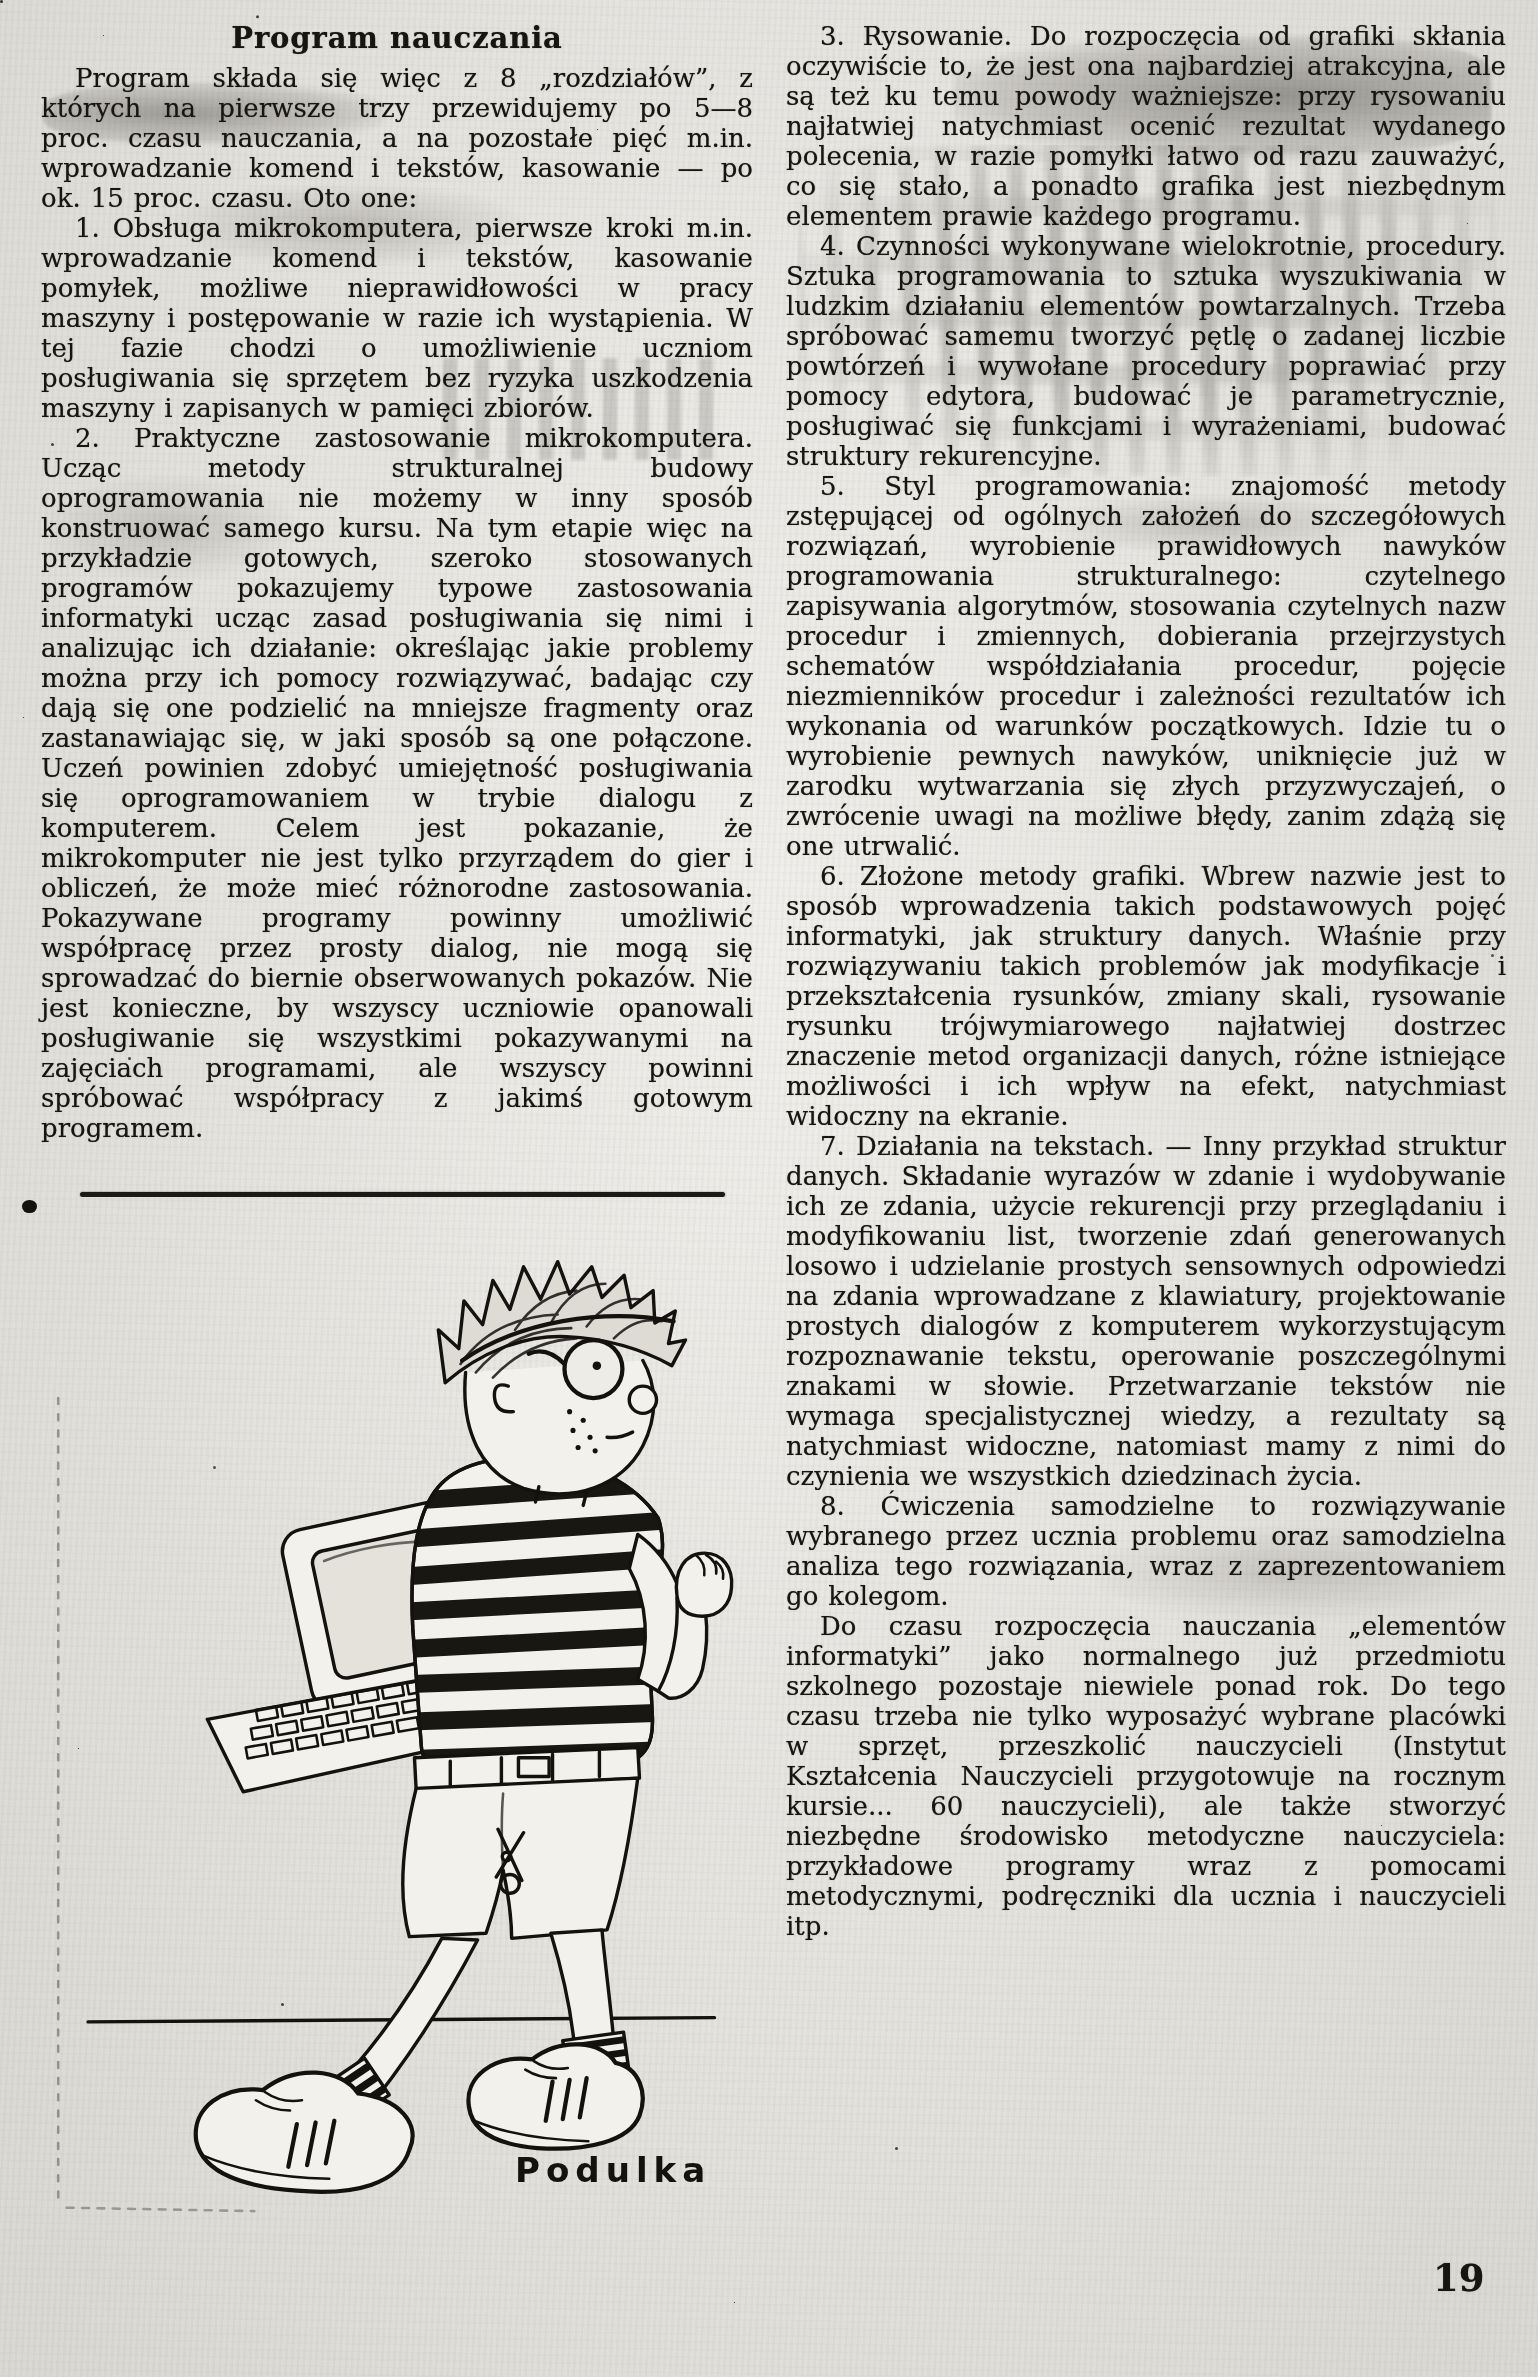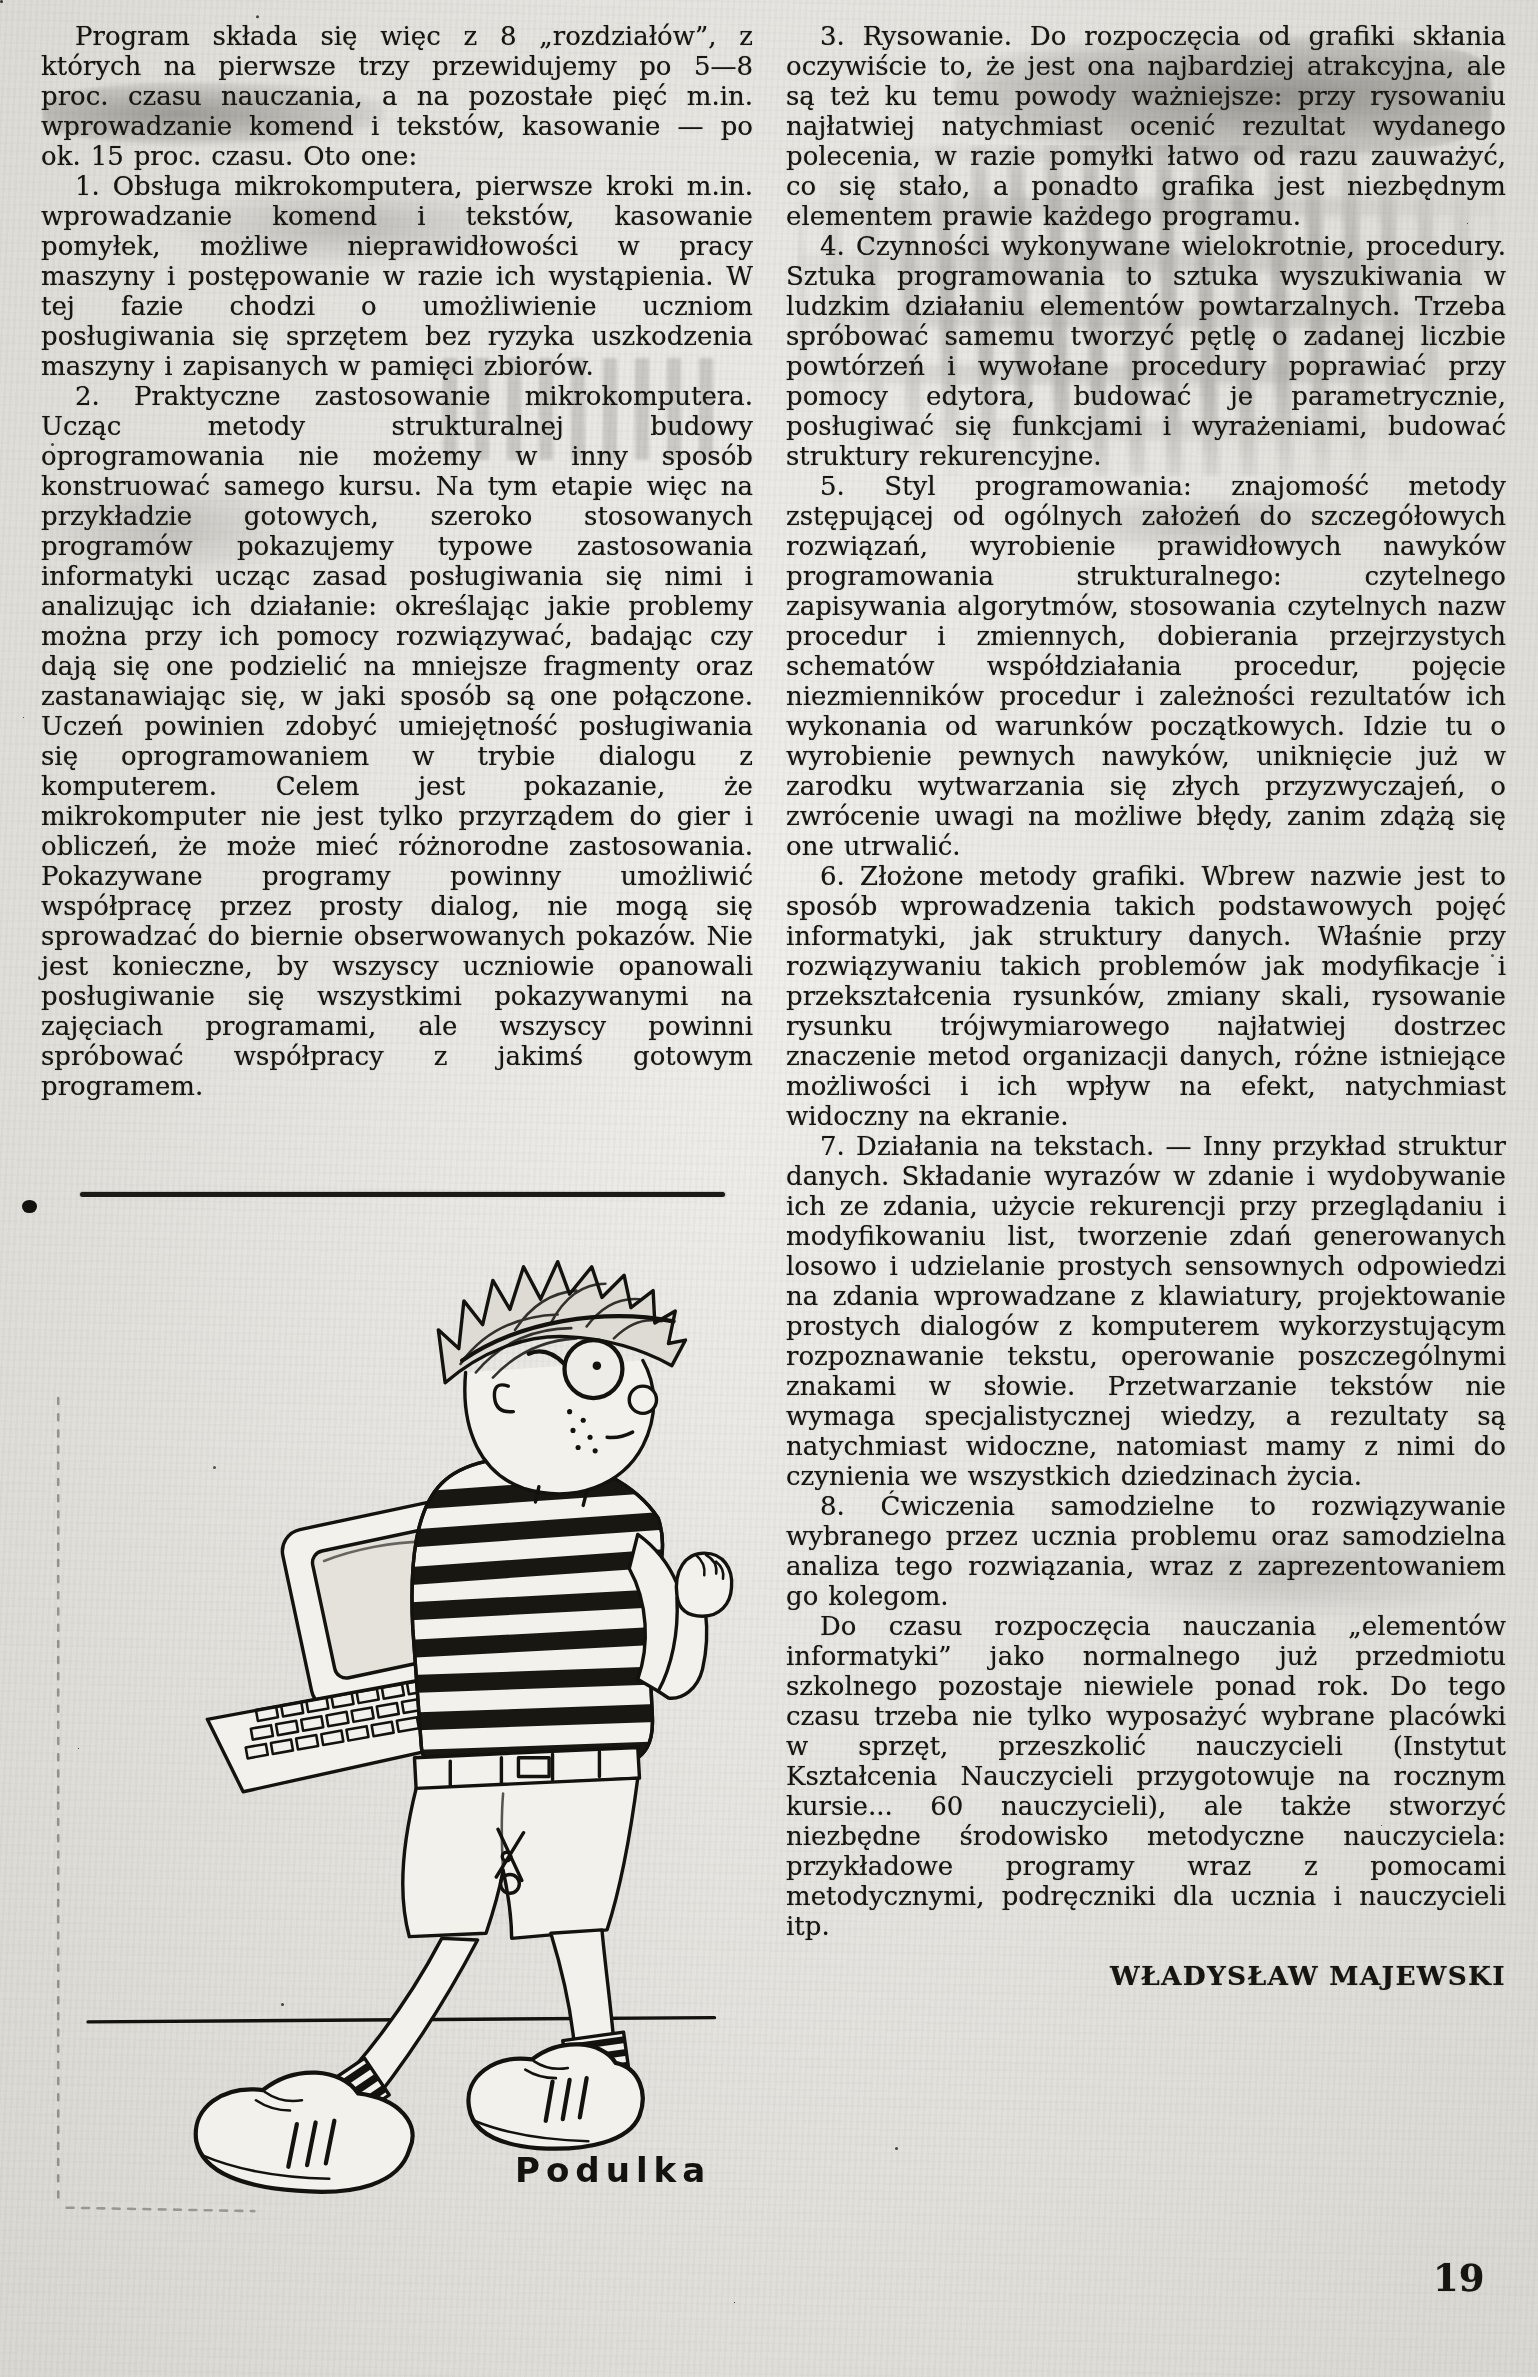--- a/index.html
+++ b/index.html
@@ -68,34 +68,34 @@
   svg text{font-family:"DejaVu Sans","Liberation Sans",sans-serif;}
 </style>
 </head>
 <body>
 
 <div class="page">
   <div class="texture"></div>
   <div class="specks"></div>
 
   <div class="col col-left">
+    <h1 class="headline">Program nauczania</h1>
     <p class="par">Program składa się więc z 8 „rozdziałów”, z których na pierwsze trzy przewidujemy po 5—8 proc. czasu nauczania, a na pozostałe pięć m.in. wprowadzanie komend i tekstów, kasowanie — po ok. 15 proc. czasu. Oto one:</p>
     <p class="par">1. Obsługa mikrokomputera, pierwsze kroki m.in. wprowadzanie komend i tekstów, kasowanie pomyłek, możliwe nieprawidłowości w pracy maszyny i postępowanie w razie ich wystąpienia. W tej fazie chodzi o umożliwienie uczniom posługiwania się sprzętem bez ryzyka uszkodzenia maszyny i zapisanych w pamięci zbiorów.</p>
     <p class="par">2. Praktyczne zastosowanie mikrokomputera. Ucząc metody strukturalnej budowy oprogramowania nie możemy w inny sposób konstruować samego kursu. Na tym etapie więc na przykładzie gotowych, szeroko stosowanych programów pokazujemy typowe zastosowania informatyki ucząc zasad posługiwania się nimi i analizując ich działanie: określając jakie problemy można przy ich pomocy rozwiązywać, badając czy dają się one podzielić na mniejsze fragmenty oraz zastanawiając się, w jaki sposób są one połączone. Uczeń powinien zdobyć umiejętność posługiwania się oprogramowaniem w trybie dialogu z komputerem. Celem jest pokazanie, że mikrokomputer nie jest tylko przyrządem do gier i obliczeń, że może mieć różnorodne zastosowania. Pokazywane programy powinny umożliwić współpracę przez prosty dialog, nie mogą się sprowadzać do biernie obserwowanych pokazów. Nie jest konieczne, by wszyscy uczniowie opanowali posługiwanie się wszystkimi pokazywanymi na zajęciach programami, ale wszyscy powinni spróbować współpracy z jakimś gotowym programem.</p>
   </div>
 
   <div class="col col-right">
     <p class="par">3. Rysowanie. Do rozpoczęcia od grafiki skłania oczywiście to, że jest ona najbardziej atrakcyjna, ale są też ku temu powody ważniejsze: przy rysowaniu najłatwiej natychmiast ocenić rezultat wydanego polecenia, w razie pomyłki łatwo od razu zauważyć, co się stało, a ponadto grafika jest niezbędnym elementem prawie każdego programu.</p>
     <p class="par">4. Czynności wykonywane wielokrotnie, procedury. Sztuka programowania to sztuka wyszukiwania w ludzkim działaniu elementów powtarzalnych. Trzeba spróbować samemu tworzyć pętlę o zadanej liczbie powtórzeń i wywołane procedury poprawiać przy pomocy edytora, budować je parametrycznie, posługiwać się funkcjami i wyrażeniami, budować struktury rekurencyjne.</p>
     <p class="par">5. Styl programowania: znajomość metody zstępującej od ogólnych założeń do szczegółowych rozwiązań, wyrobienie prawidłowych nawyków programowania strukturalnego: czytelnego zapisywania algorytmów, stosowania czytelnych nazw procedur i zmiennych, dobierania przejrzystych schematów współdziałania procedur, pojęcie niezmienników procedur i zależności rezultatów ich wykonania od warunków początkowych. Idzie tu o wyrobienie pewnych nawyków, uniknięcie już w zarodku wytwarzania się złych przyzwyczajeń, o zwrócenie uwagi na możliwe błędy, zanim zdążą się one utrwalić.</p>
     <p class="par">6. Złożone metody grafiki. Wbrew nazwie jest to sposób wprowadzenia takich podstawowych pojęć informatyki, jak struktury danych. Właśnie przy rozwiązywaniu takich problemów jak modyfikacje i przekształcenia rysunków, zmiany skali, rysowanie rysunku trójwymiarowego najłatwiej dostrzec znaczenie metod organizacji danych, różne istniejące możliwości i ich wpływ na efekt, natychmiast widoczny na ekranie.</p>
     <p class="par">7. Działania na tekstach. — Inny przykład struktur danych. Składanie wyrazów w zdanie i wydobywanie ich ze zdania, użycie rekurencji przy przeglądaniu i modyfikowaniu list, tworzenie zdań generowanych losowo i udzielanie prostych sensownych odpowiedzi na zdania wprowadzane z klawiatury, projektowanie prostych dialogów z komputerem wykorzystującym rozpoznawanie tekstu, operowanie poszczególnymi znakami w słowie. Przetwarzanie tekstów nie wymaga specjalistycznej wiedzy, a rezultaty są natychmiast widoczne, natomiast mamy z nimi do czynienia we wszystkich dziedzinach życia.</p>
     <p class="par">8. Ćwiczenia samodzielne to rozwiązywanie wybranego przez ucznia problemu oraz samodzielna analiza tego rozwiązania, wraz z zaprezentowaniem go kolegom.</p>
     <p class="par">Do czasu rozpoczęcia nauczania „elementów informatyki” jako normalnego już przedmiotu szkolnego pozostaje niewiele ponad rok. Do tego czasu trzeba nie tylko wyposażyć wybrane placówki w sprzęt, przeszkolić nauczycieli (Instytut Kształcenia Nauczycieli przygotowuje na rocznym kursie... 60 nauczycieli), ale także stworzyć niezbędne środowisko metodyczne nauczyciela: przykładowe programy wraz z pomocami metodycznymi, podręczniki dla ucznia i nauczycieli itp.</p>
-    <div class="byline">WŁADYSŁAW MAJEWSKI</div>
   </div>
 
   <div class="margin-dot"></div>
 
   <div class="figure">
     <div class="figure-rule"></div>
     <svg width="712" height="1027" viewBox="0 0 835 1205" style="position:absolute;left:0;top:29px;" fill="none" stroke="#14120e" stroke-width="4" stroke-linecap="round" stroke-linejoin="round">
       <defs>
         <path id="shirt" d="M470,330 C440,360 432,420 436,500 L446,638 C447,664 472,672 520,671 L676,661 C712,656 719,631 717,601 L711,472 C729,432 734,400 724,371 C699,332 641,301 590,301 C540,296 494,306 470,330 Z"></path>
         <clipPath id="shirtClip">

